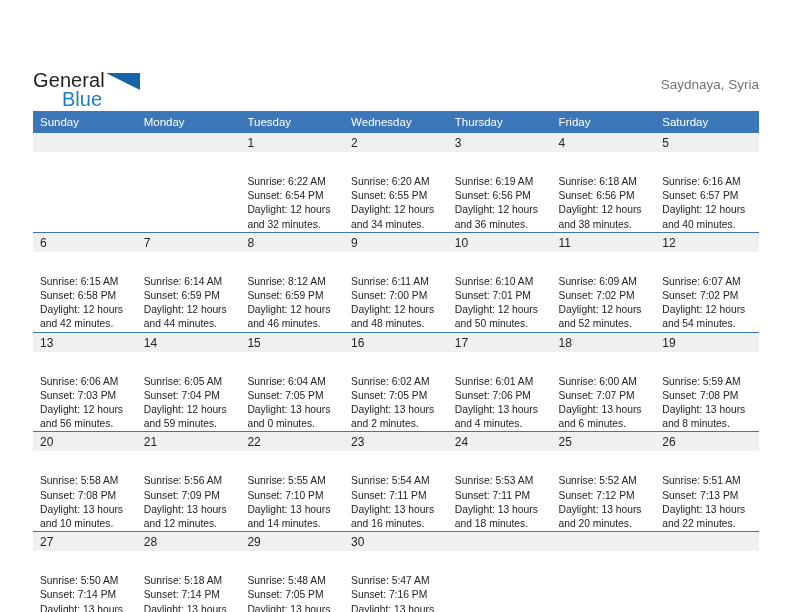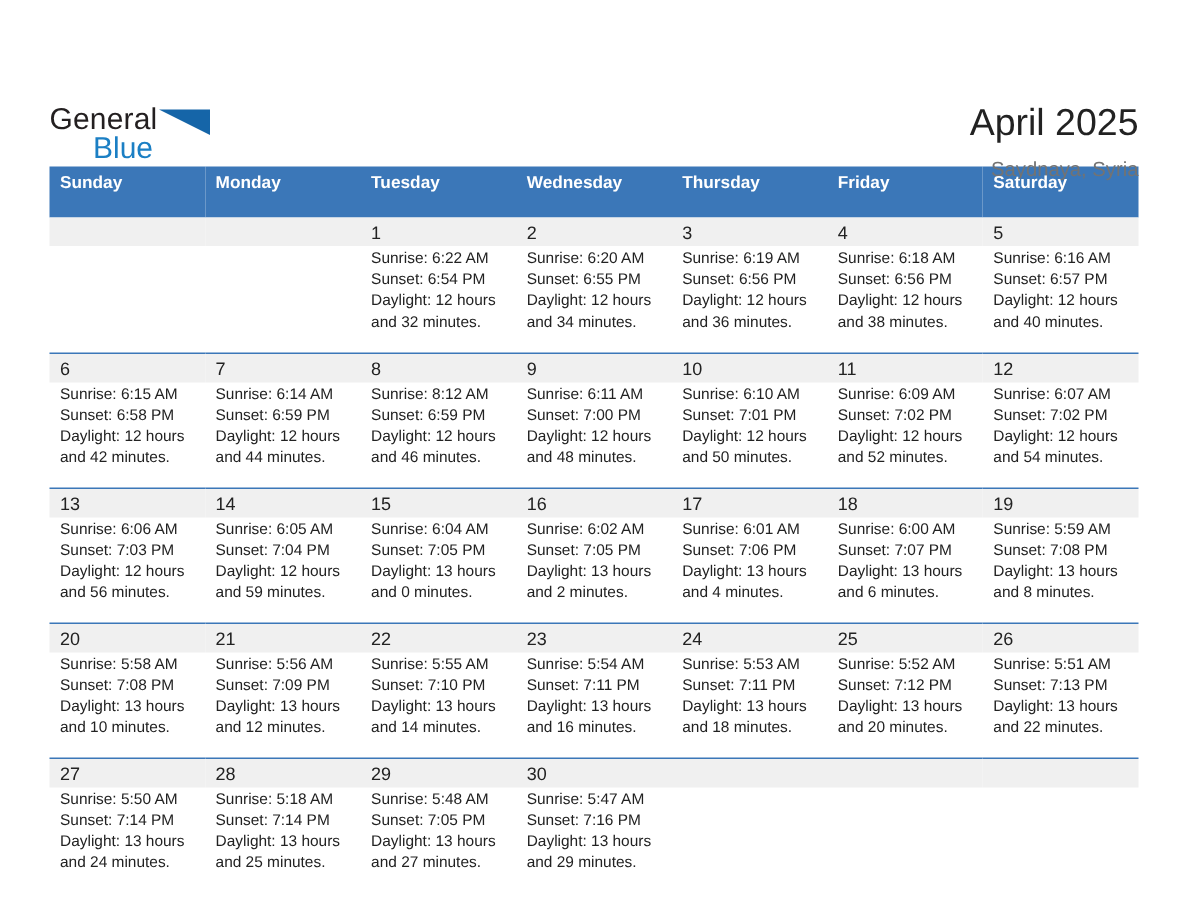--- a/index.html
+++ b/index.html
@@ -82,23 +82,23 @@
   
   .calendar {
     width: 726px;
     border-collapse: collapse;
     table-layout: fixed;
   }
   .calendar th {
     background: #3b77b8;
     color: #ffffff;
     font-size: 11.5px;
-    font-weight: bold;
+    font-weight: normal;
     text-align: left;
-    padding: 5px 0 17px 7px;
+    padding: 5px 0 5px 7px;
     height: 20px;
     box-sizing: border-box;
   }
   .week-row > td {
     vertical-align: top;
     padding: 0;
     border-top: 1.6px solid #3b77b8;
     height: 90px;
     box-sizing: border-box;
   }
@@ -110,42 +110,41 @@
     font-size: 12px;
     color: #222222;
     padding: 3px 0 3px 7px;
     height: 19px;
     box-sizing: border-box;
   }
   .daynum.empty {
     background: #f0f0f0;
   }
   .cell-body {
-    padding: 2px 6px 0 7px;
+    padding: 23px 6px 0 7px;
     font-size: 10.3px;
     line-height: 14.2px;
     color: #222222;
   }
   .cell-body div {
     white-space: nowrap;
   }
 </style>
 </head>
 <body>
 
 <div class="page">
 
   <div class="top">
     <div class="logo">
       <span class="logo-general">General</span>
       <span class="logo-tri"></span>
       <span class="logo-blue">Blue</span>
     </div>
     <div class="titles">
-      <div class="cal-title">April 2025</div>
       <div class="cal-sub">Saydnaya, Syria</div>
     </div>
   </div>
 
   <table class="calendar">
     <thead>
       <tr>
         <th>Sunday</th>
         <th>Monday</th>
         <th>Tuesday</th>

